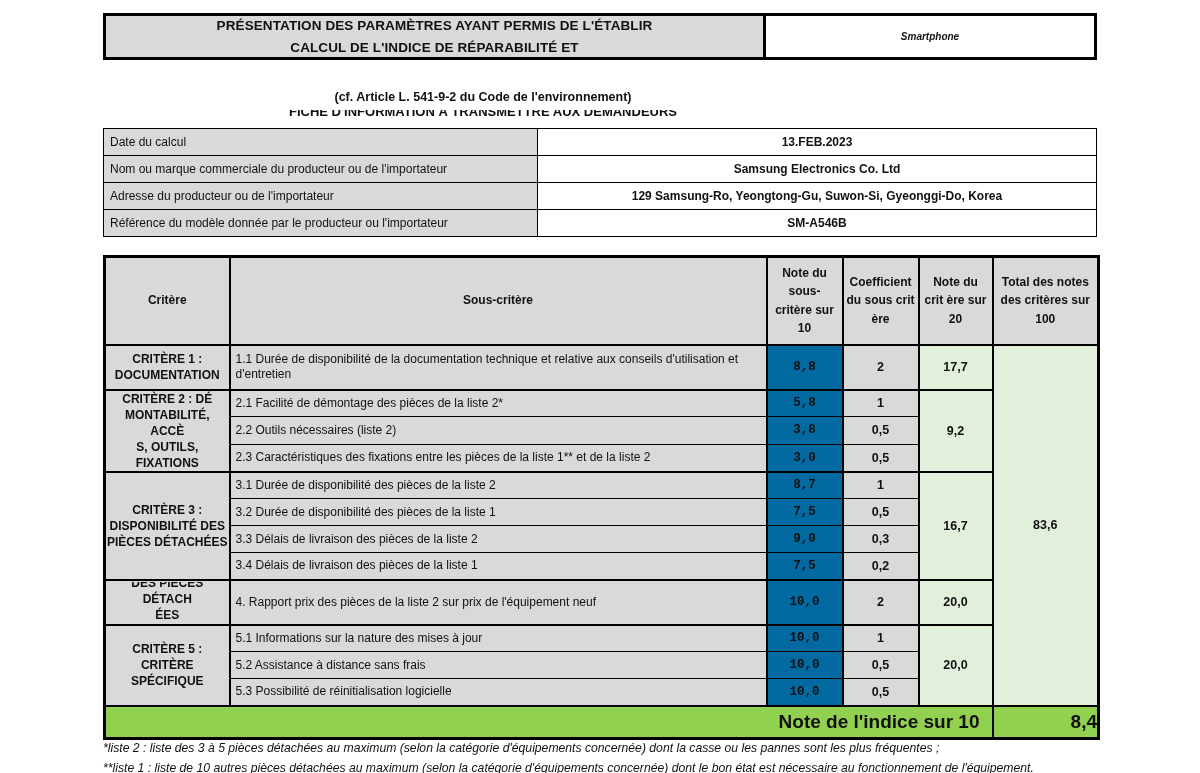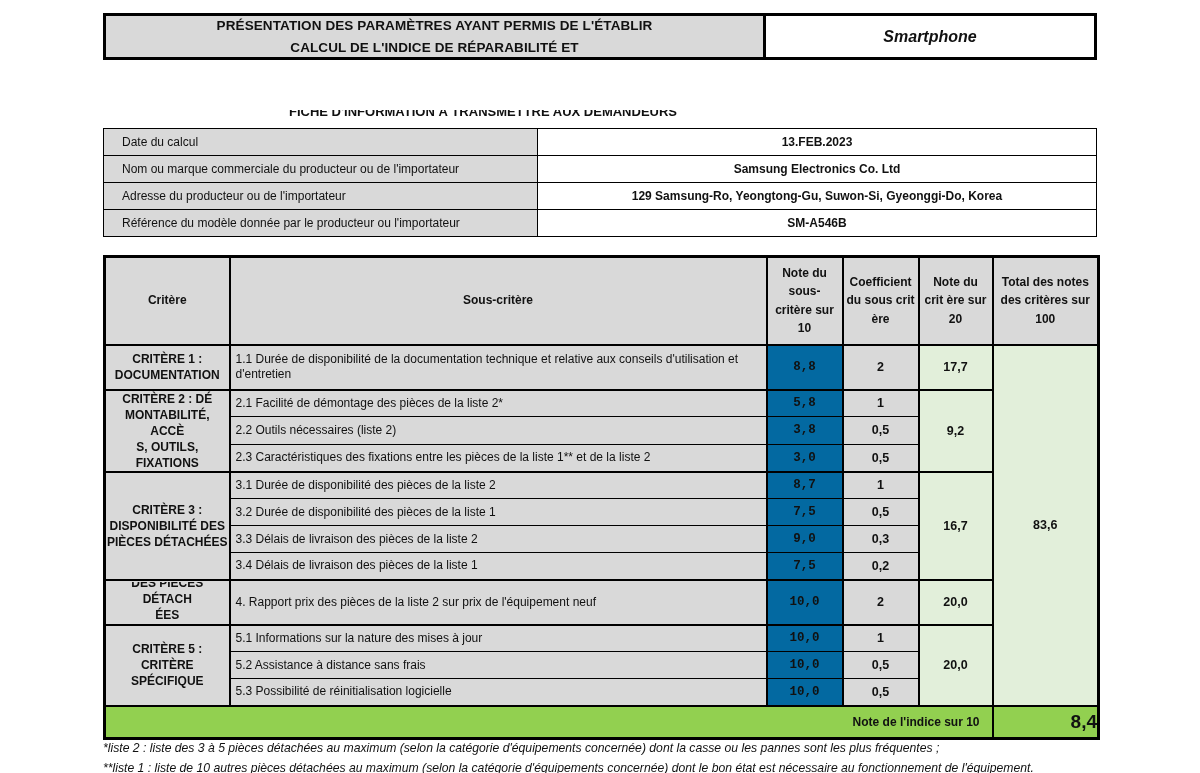--- a/index.html
+++ b/index.html
@@ -8,34 +8,34 @@
   .page { position: relative; width: 1200px; height: 773px; background: #fff; overflow: hidden; }
 
   
   .title-box { position: absolute; left: 103px; top: 13px; width: 994px; height: 47px;
                border: 3px solid #000; display: flex; }
   .title-left { width: 657px; background: #d9d9d9; display: flex; flex-direction: column;
                 justify-content: center; text-align: center; font-weight: bold;
                 font-size: 13.5px; line-height: 1.6; letter-spacing: .1px; }
   .title-right { flex: 1; background: #fff; border-left: 3px solid #000; display: flex;
                  align-items: center; justify-content: center; font-weight: bold;
-                 font-style: italic; font-size: 16px; }
+                 font-style: italic; font-size: 10px; }
 
   
   .subtitle1-wrap { position: absolute; left: 103px; top: 66px; width: 760px; height: 12px;
                     overflow: hidden; text-align: center; margin-top: 44px; }
   .subtitle1-wrap span { display: block; margin-top: -6px; font-weight: bold; font-size: 13px; }
   .subtitle2 { position: absolute; left: 103px; top: 90px; width: 760px; text-align: center;
                font-weight: bold; font-size: 12.5px; }
 
   
   .info-table { position: absolute; left: 103px; top: 128px; width: 994px;
                 border-collapse: collapse; table-layout: fixed; }
   .info-table td { border: 1px solid #000; height: 27px; font-size: 12px; }
-  .info-table td.ilabel { width: 434px; background: #d9d9d9; padding-left: 18px; }
+  .info-table td.ilabel { width: 434px; background: #d9d9d9; padding-left: 6px; }
   .info-table td.ivalue { text-align: center; font-weight: bold; }
 
   
   .score-table { position: absolute; left: 103px; top: 255px; width: 994px;
                  border-collapse: collapse; table-layout: fixed; border: 3px solid #000; }
   .score-table th, .score-table td { border-top: 1px solid #000; border-bottom: 1px solid #000;
                  border-left: 2px solid #000; border-right: 2px solid #000;
                  font-size: 12px; overflow: hidden; }
   .score-table th { background: #d9d9d9; font-weight: bold; text-align: center;
                     line-height: 1.55; padding: 2px 3px; border-bottom: 2.5px solid #000;
@@ -49,21 +49,21 @@
              line-height: 16px; overflow: hidden; }
   .critbox span { display: block; }
   td.crit4 .critbox { height: 41px; justify-content: flex-end; }
   td.sub { background: #d9d9d9; padding: 1px 5px; line-height: 15px; margin-top: 19px; }
   td.num { text-align: center; font-weight: bold; font-size: 12.5px; }
   td.bg-white { background: #0369a1; font-family: Liberation Mono, monospace; }
   td.bg-gray { background: #d9d9d9; }
   td.bg-green { background: #e2efda; }
   tr.frow { height: 33px; }
   tr.frow td { background: #92d050; border-top: 2.5px solid #000; }
-  td.flabel { text-align: right; font-weight: bold; font-size: 12px; padding-right: 12px; }
+  td.flabel { text-align: right; font-weight: bold; font-size: 19px; padding-right: 12px; }
   td.fvalue { text-align: right; font-weight: bold; font-size: 19px; }
 
   
   .footnotes { position: absolute; left: 103px; top: 738px; width: 1010px;
                font-style: italic; font-size: 12.2px; line-height: 20px; }
 </style>
 </head>
 <body>
 
 <div class="page">
@@ -72,20 +72,21 @@
     <div class="title-left">
       <div>PRÉSENTATION DES PARAMÈTRES AYANT PERMIS DE L'ÉTABLIR</div>
       <div>CALCUL DE L'INDICE DE RÉPARABILITÉ ET</div>
     </div>
     <div class="title-right">Smartphone</div>
   </div>
 
   <div class="subtitle1-wrap">
     <span>FICHE D'INFORMATION À TRANSMETTRE AUX DEMANDEURS</span>
   </div>
+  <div class="subtitle2">(cf. Article L. 541-9-2 du Code de l'environnement)</div>
 
   <table class="info-table">
     <tbody>
         <tr>
       <td class="ilabel">Date du calcul</td>
       <td class="ivalue">13.FEB.2023</td>
     </tr>
     <tr>
       <td class="ilabel">Nom ou marque commerciale du producteur ou de l'importateur</td>
       <td class="ivalue">Samsung Electronics Co. Ltd</td>

